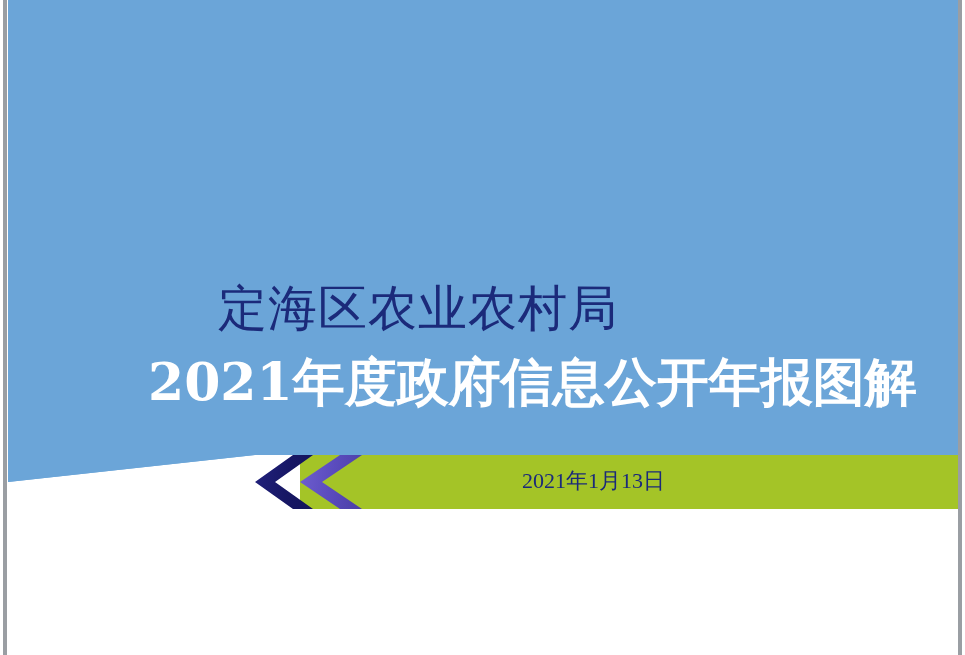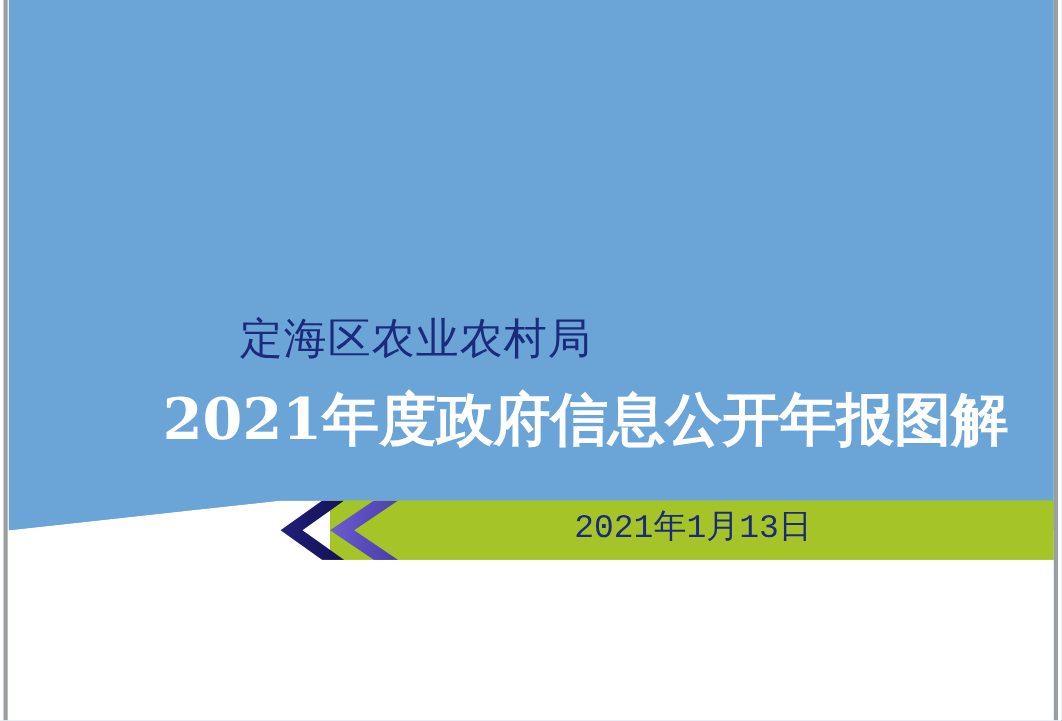--- a/index.html
+++ b/index.html
@@ -117,21 +117,21 @@
     height: 510px;
     z-index: 40;
     pointer-events: none;
   }
 
   .org-name {
     position: absolute;
     left: 218px;
     top: 286px;
     font-family: "DejaVu Serif", "Liberation Serif", serif;
-    font-size: 39px;
+    font-size: 49px;
     line-height: 46px;
     color: #1b2a7a;
     letter-spacing: 1px;
     white-space: nowrap;
   }
 
   .main-title {
     position: absolute;
     left: 148px;
     top: 352px;
@@ -142,22 +142,22 @@
     color: #ffffff;
     letter-spacing: 0px;
     white-space: nowrap;
     text-align: center;
   }
 
   .date-line {
     position: absolute;
     left: 522px;
     top: 464px;
-    font-family: Liberation Mono, monospace;
-    font-size: 30px;
+    font-family: Liberation Serif, serif;
+    font-size: 22px;
     line-height: 34px;
     color: #1b2a7a;
     white-space: nowrap;
   }
 
   .bottom-white {
     position: absolute;
     left: 8px;
     top: 509px;
     width: 950px;

